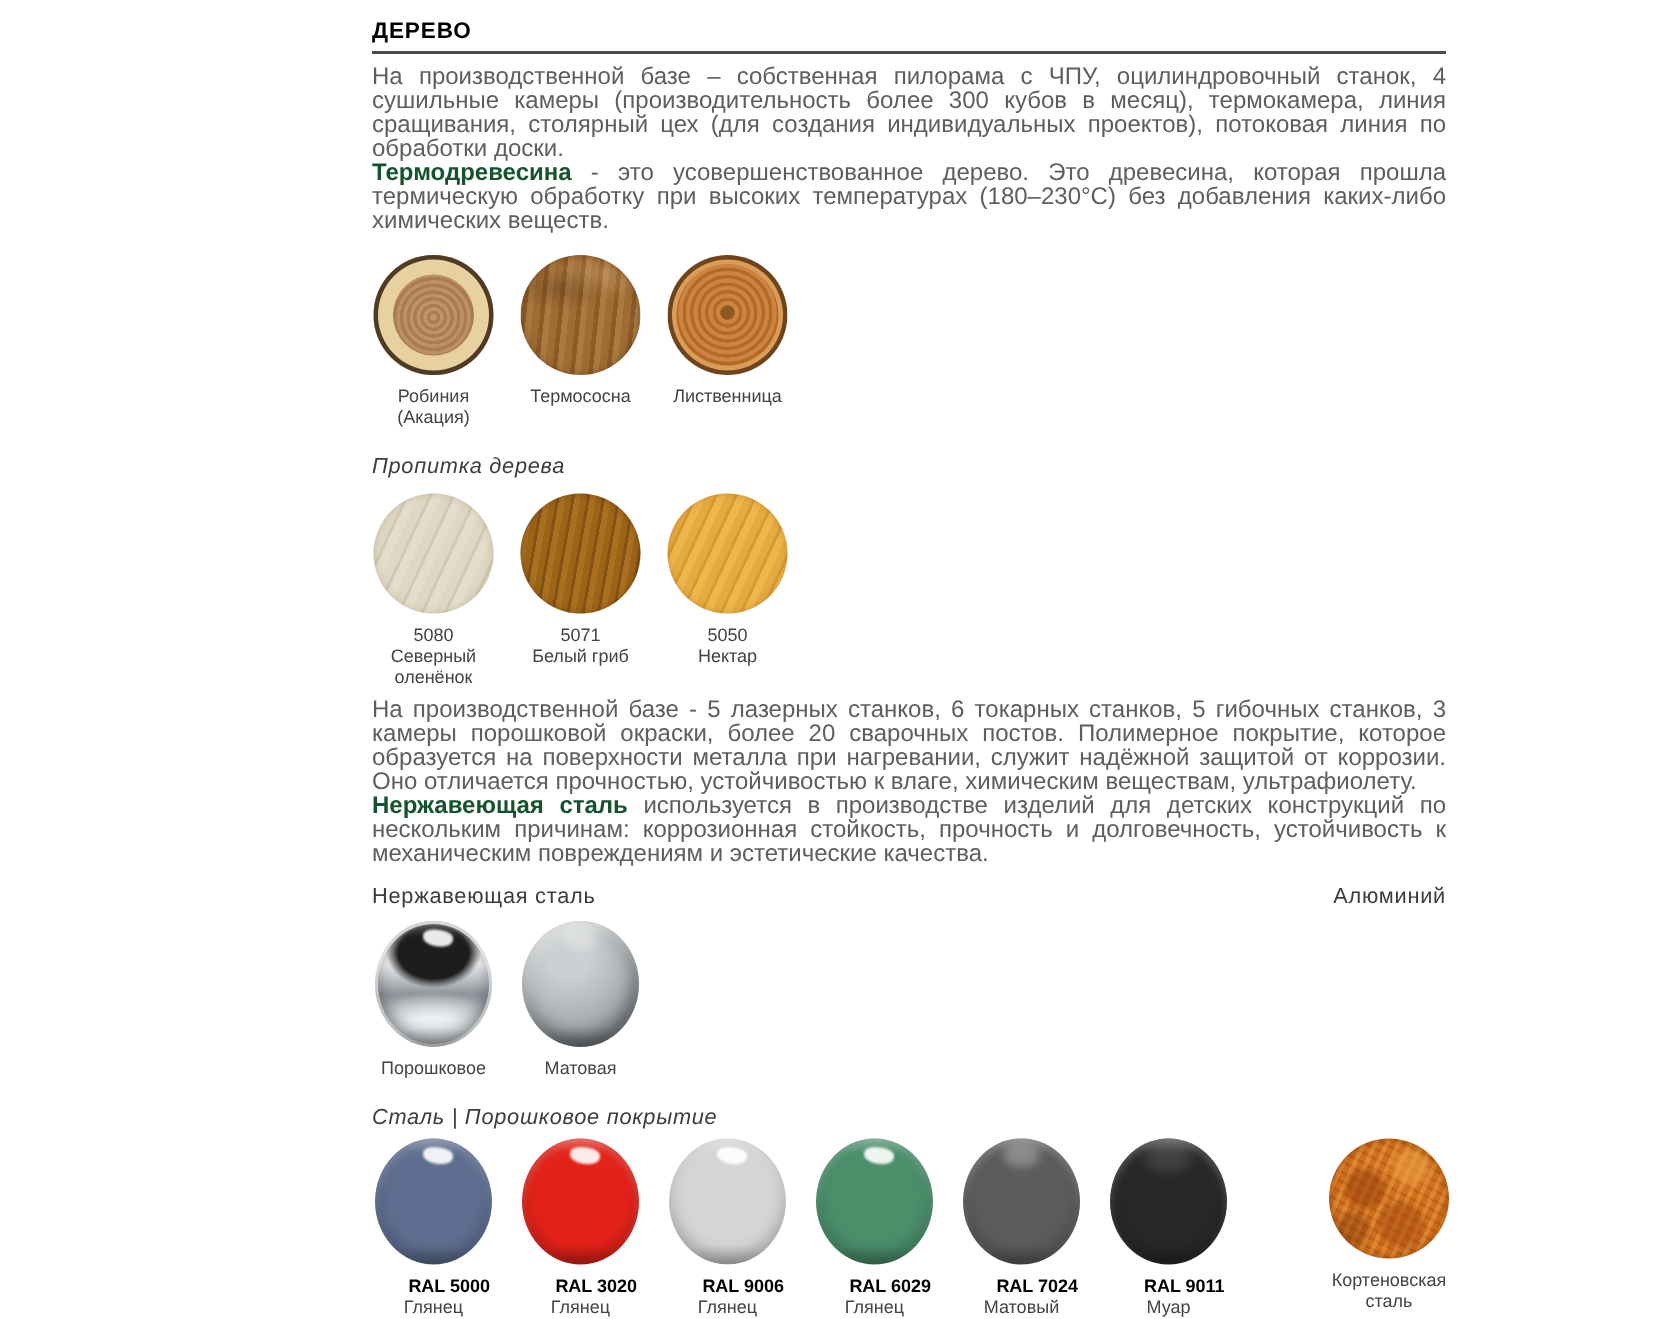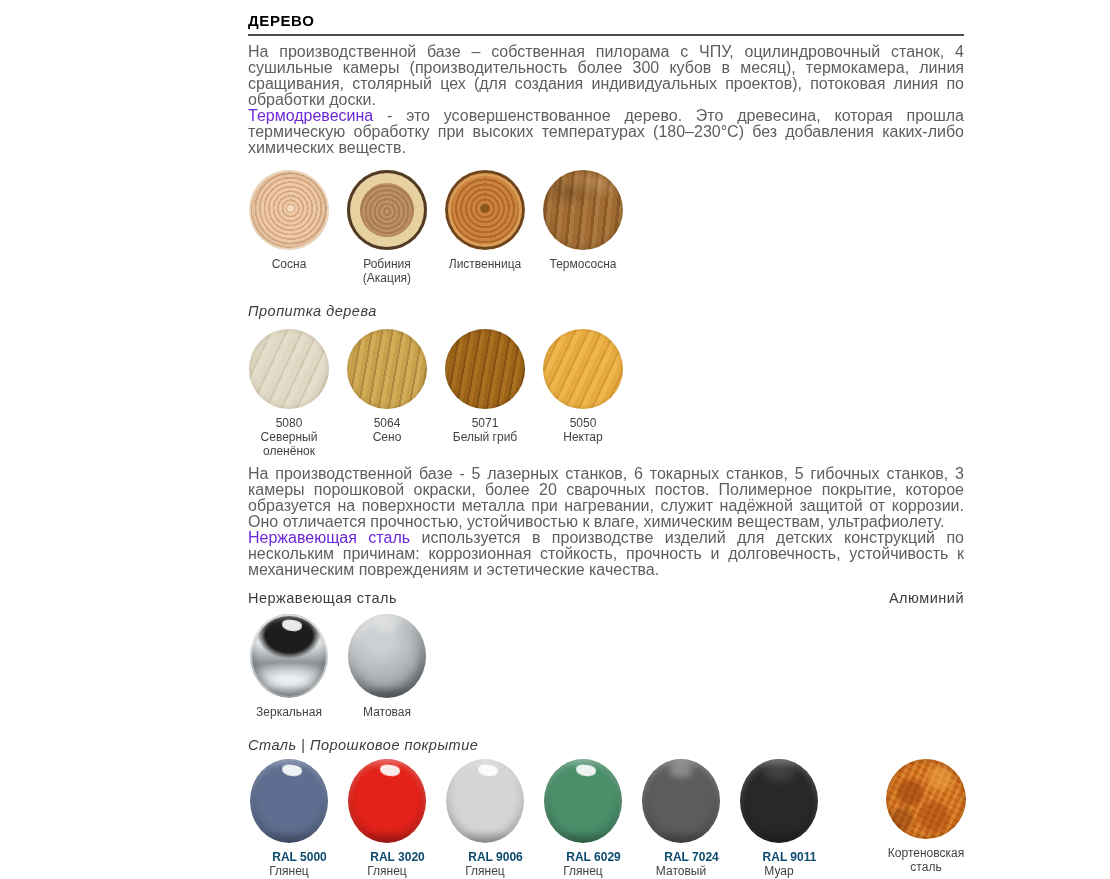--- a/index.html
+++ b/index.html
@@ -3,30 +3,30 @@
 <meta charset="utf-8">
 <style>
   * { margin:0; padding:0; box-sizing:border-box; }
   html,body { background:#ffffff; }
   body { width:1110px; height:879px; font-family:"Liberation Sans", sans-serif; color:#5e5e5e; position:relative; overflow:hidden; }
   .content { position:absolute; left:248px; top:12px; width:716px; }
 
   .section-title { font-size:15px; font-weight:bold; color:#000000; letter-spacing:.6px; padding-bottom:5px; border-bottom:2px solid #4d4d4d; }
   .body-text { margin-top:8px; font-size:16px; line-height:16px; text-align:justify; color:#5e5e5e; }
   .body-text p { margin:0; }
-  .lead-bold { font-weight:normal; color:#6d28d9; }
+  .lead-bold { font-weight:bold; color:#14532d; }
 
   .subhead { font-size:14.5px; color:#3c3c3c; letter-spacing:.5px; }
   .subhead-row { display:flex; justify-content:space-between; align-items:baseline; }
 
   .swatch-row { display:flex; margin-left:-8px; align-items:flex-start; }
   .swatch-col { width:98px; display:flex; flex-direction:column; align-items:center; }
   .col-right { margin-left:auto; width:84px; margin-right:-4px; }
   .swatch-label { margin-top:7px; font-size:12px; line-height:14px; color:#434343; text-align:center; }
-  .swatch-label .code { font-weight:bold; color:#0c4a6e; display:block;padding-left:21px; }
+  .swatch-label .code { font-weight:bold; color:#000000; display:block;padding-left:21px; }
   .swatch-label .finish { display:block; }
 
   
   .disc { width:80px; height:80px; border-radius:50%; position:relative; overflow:hidden; }
 
   .sw-pine { background:
       radial-gradient(circle at 52% 48%, #f4dcc0 0 3px, rgba(0,0,0,0) 4px),
       repeating-radial-gradient(circle at 52% 48%, #eccaa9 0 2.5px, #d7a87f 3px 4.5px);
       box-shadow: inset 0 0 0 2px #ecd6bb, inset 0 0 8px rgba(120,80,50,.45); }
   .sw-robinia { background: repeating-radial-gradient(circle at 50% 52%, #c09468 0 2px, #aa7e51 2.5px 4.5px);
@@ -90,47 +90,39 @@
 
   <div class="section-title">ДЕРЕВО</div>
 
   <div class="body-text">
     <p>На производственной базе – собственная пилорама с ЧПУ, оцилиндровочный станок, 4 сушильные камеры (производительность более 300 кубов в месяц), термокамера, линия сращивания, столярный цех (для создания индивидуальных проектов), потоковая линия по обработки доски.</p>
     <p><span class="lead-bold">Термодревесина</span><span> - это усовершенствованное дерево. Это древесина, которая прошла термическую обработку при высоких температурах (180–230°C) без добавления каких-либо химических веществ.</span></p>
   </div>
 
   <div class="swatch-row mt14">
     <div class="swatch-col">
-      <div class="disc sw-pine"></div>
-      <div class="swatch-label">Сосна</div>
-    </div>
-    <div class="swatch-col">
       <div class="disc sw-robinia"></div>
       <div class="swatch-label">Робиния (Акация)</div>
     </div>
     <div class="swatch-col">
+      <div class="disc sw-thermopine"></div>
+      <div class="swatch-label">Термососна</div>
+    </div>
+    <div class="swatch-col">
       <div class="disc sw-larch"></div>
       <div class="swatch-label">Лиственница</div>
     </div>
-    <div class="swatch-col">
-      <div class="disc sw-thermopine"></div>
-      <div class="swatch-label">Термососна</div>
-    </div>
   </div>
 
   <div class="subhead mt18">Пропитка дерева</div>
 
   <div class="swatch-row mt10">
     <div class="swatch-col">
       <div class="disc sw-5080"></div>
       <div class="swatch-label"><span>5080</span><br><span>Северный оленёнок</span></div>
-    </div>
-    <div class="swatch-col">
-      <div class="disc sw-5064"></div>
-      <div class="swatch-label"><span>5064</span><br><span>Сено</span></div>
     </div>
     <div class="swatch-col">
       <div class="disc sw-5071"></div>
       <div class="swatch-label"><span>5071</span><br><span>Белый гриб</span></div>
     </div>
     <div class="swatch-col">
       <div class="disc sw-5050"></div>
       <div class="swatch-label"><span>5050</span><br><span>Нектар</span></div>
     </div>
   </div>
@@ -142,21 +134,21 @@
   </div>
 
   <div class="subhead-row mt12">
     <div class="subhead">Нержавеющая сталь</div>
     <div class="subhead">Алюминий</div>
   </div>
 
   <div class="swatch-row mt8">
     <div class="swatch-col">
       <div class="sphere gloss sw-mirror"></div>
-      <div class="swatch-label">Зеркальная</div>
+      <div class="swatch-label">Порошковое</div>
     </div>
     <div class="swatch-col">
       <div class="sphere semi sw-mattsteel"></div>
       <div class="swatch-label">Матовая</div>
     </div>
   </div>
 
   <div class="subhead mt18">Сталь | Порошковое покрытие</div>
 
   <div class="swatch-row mt6">

